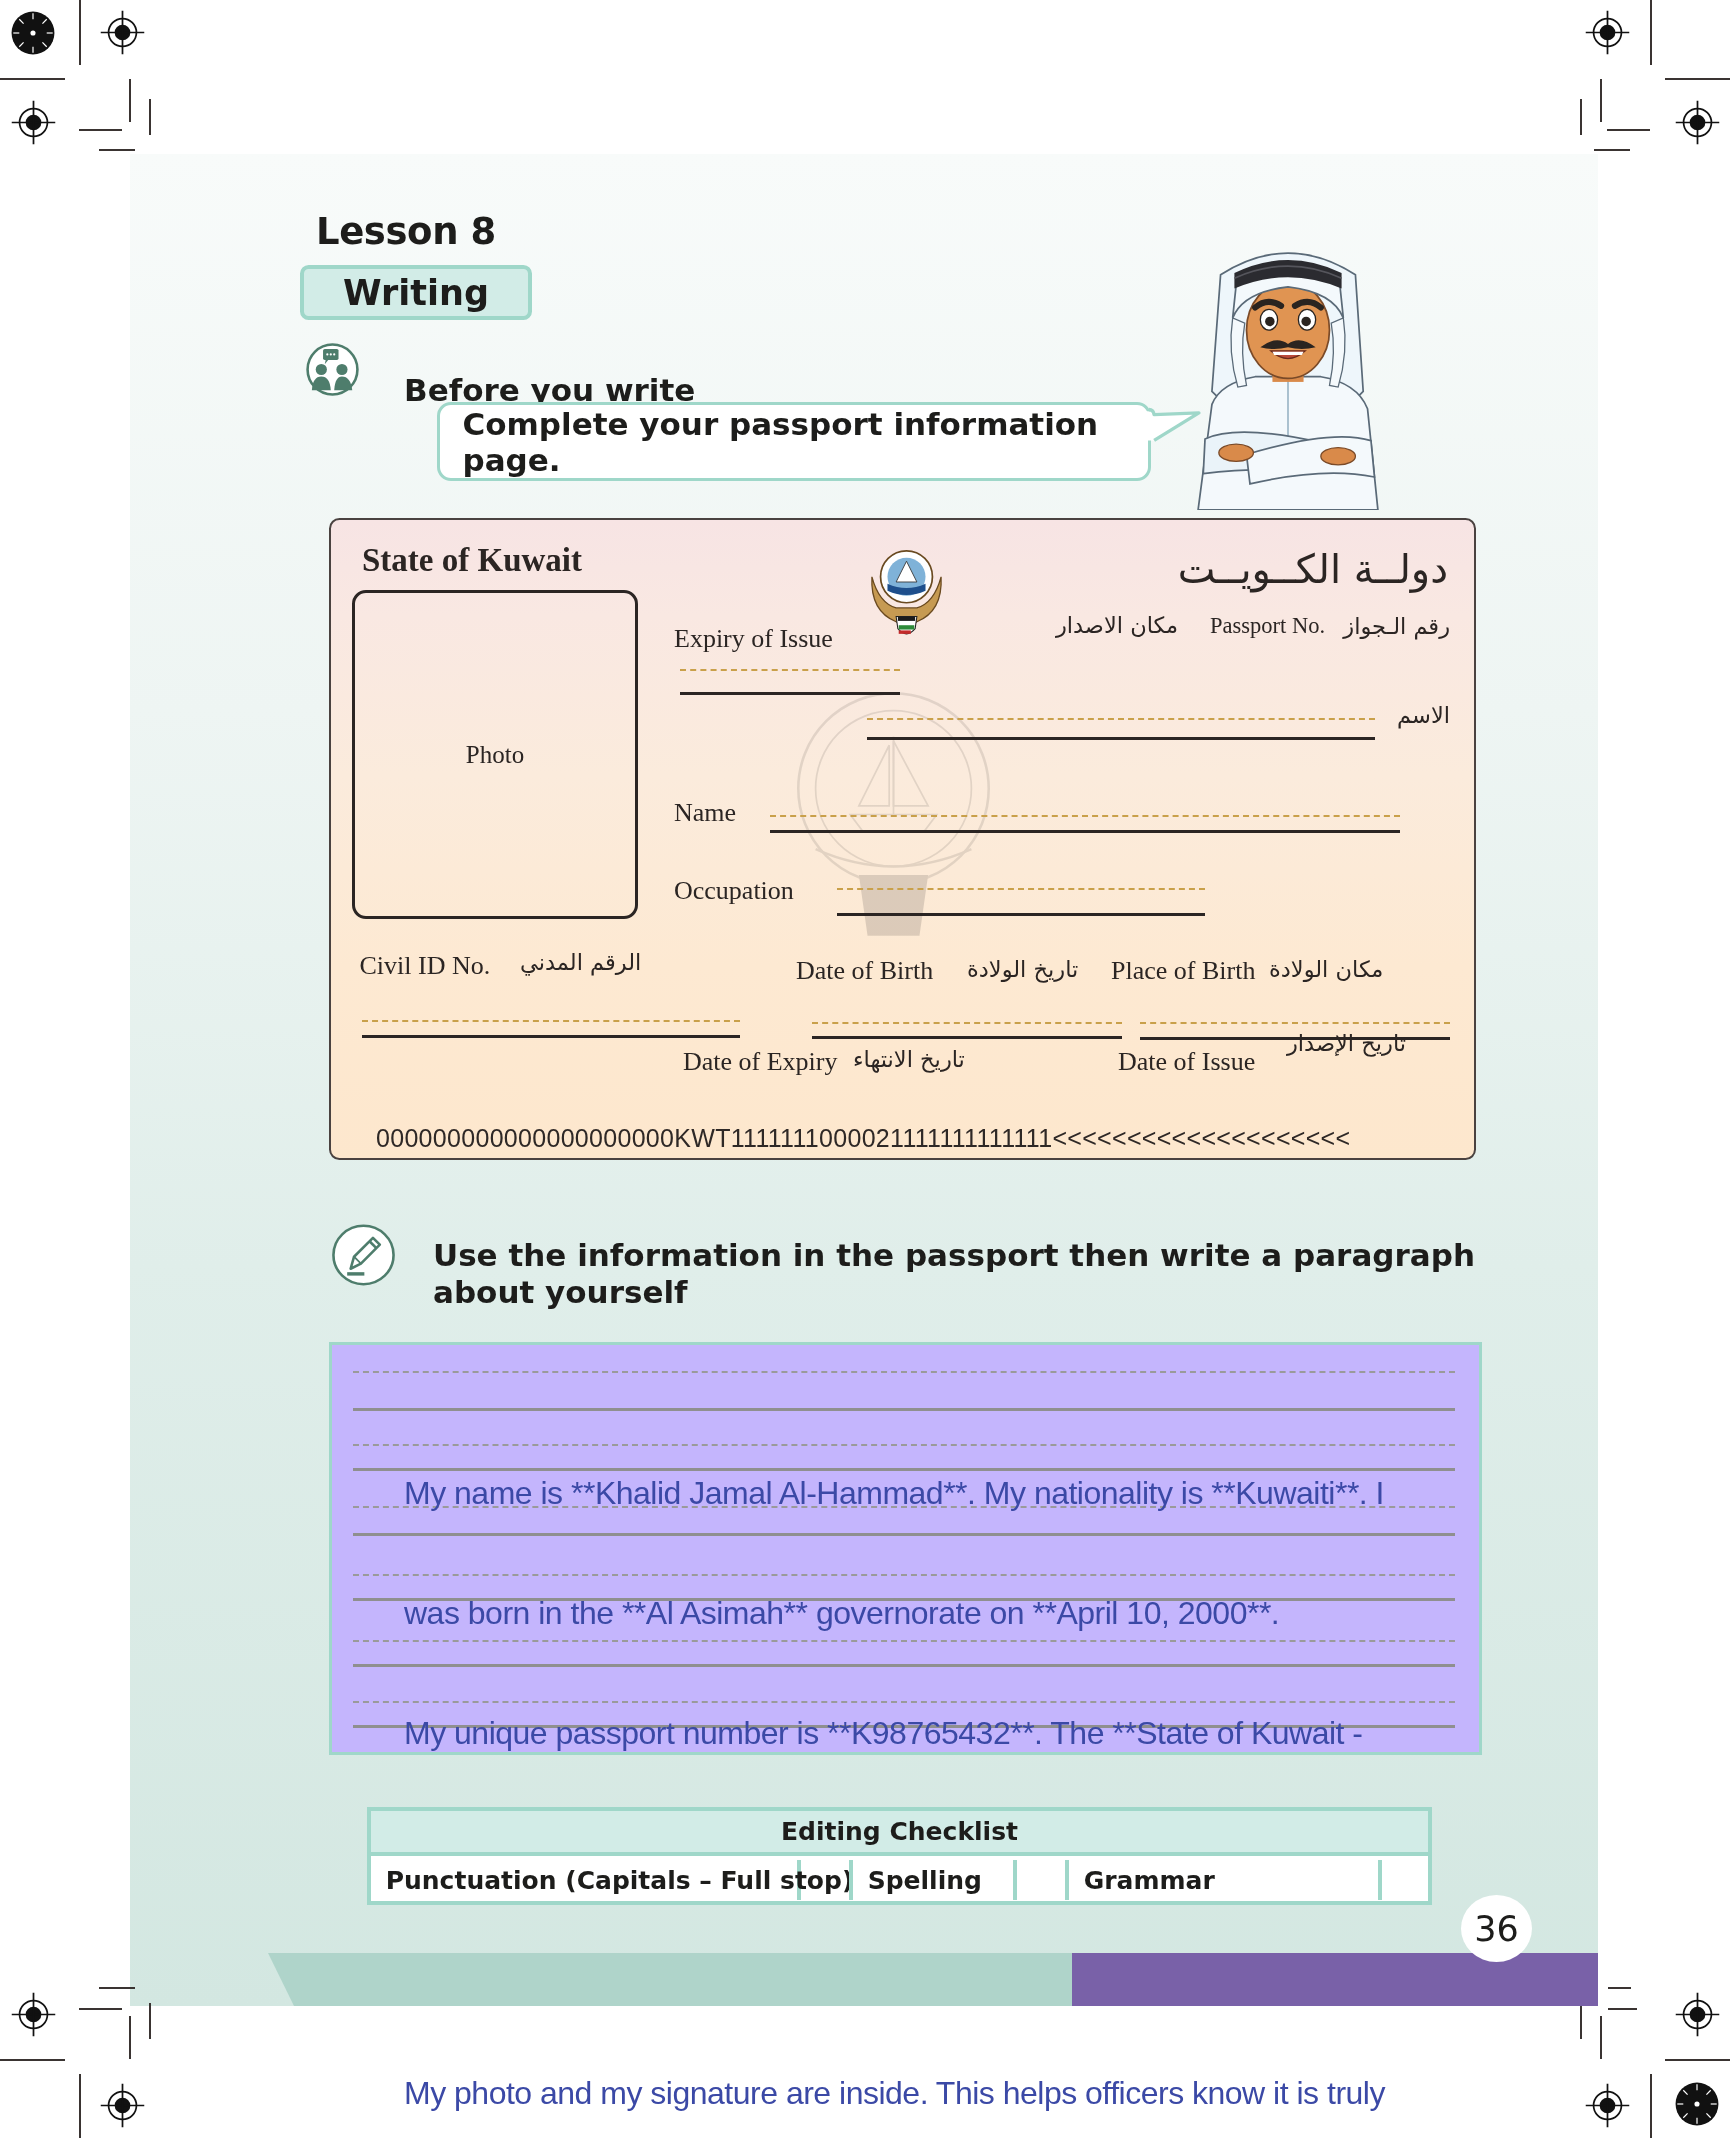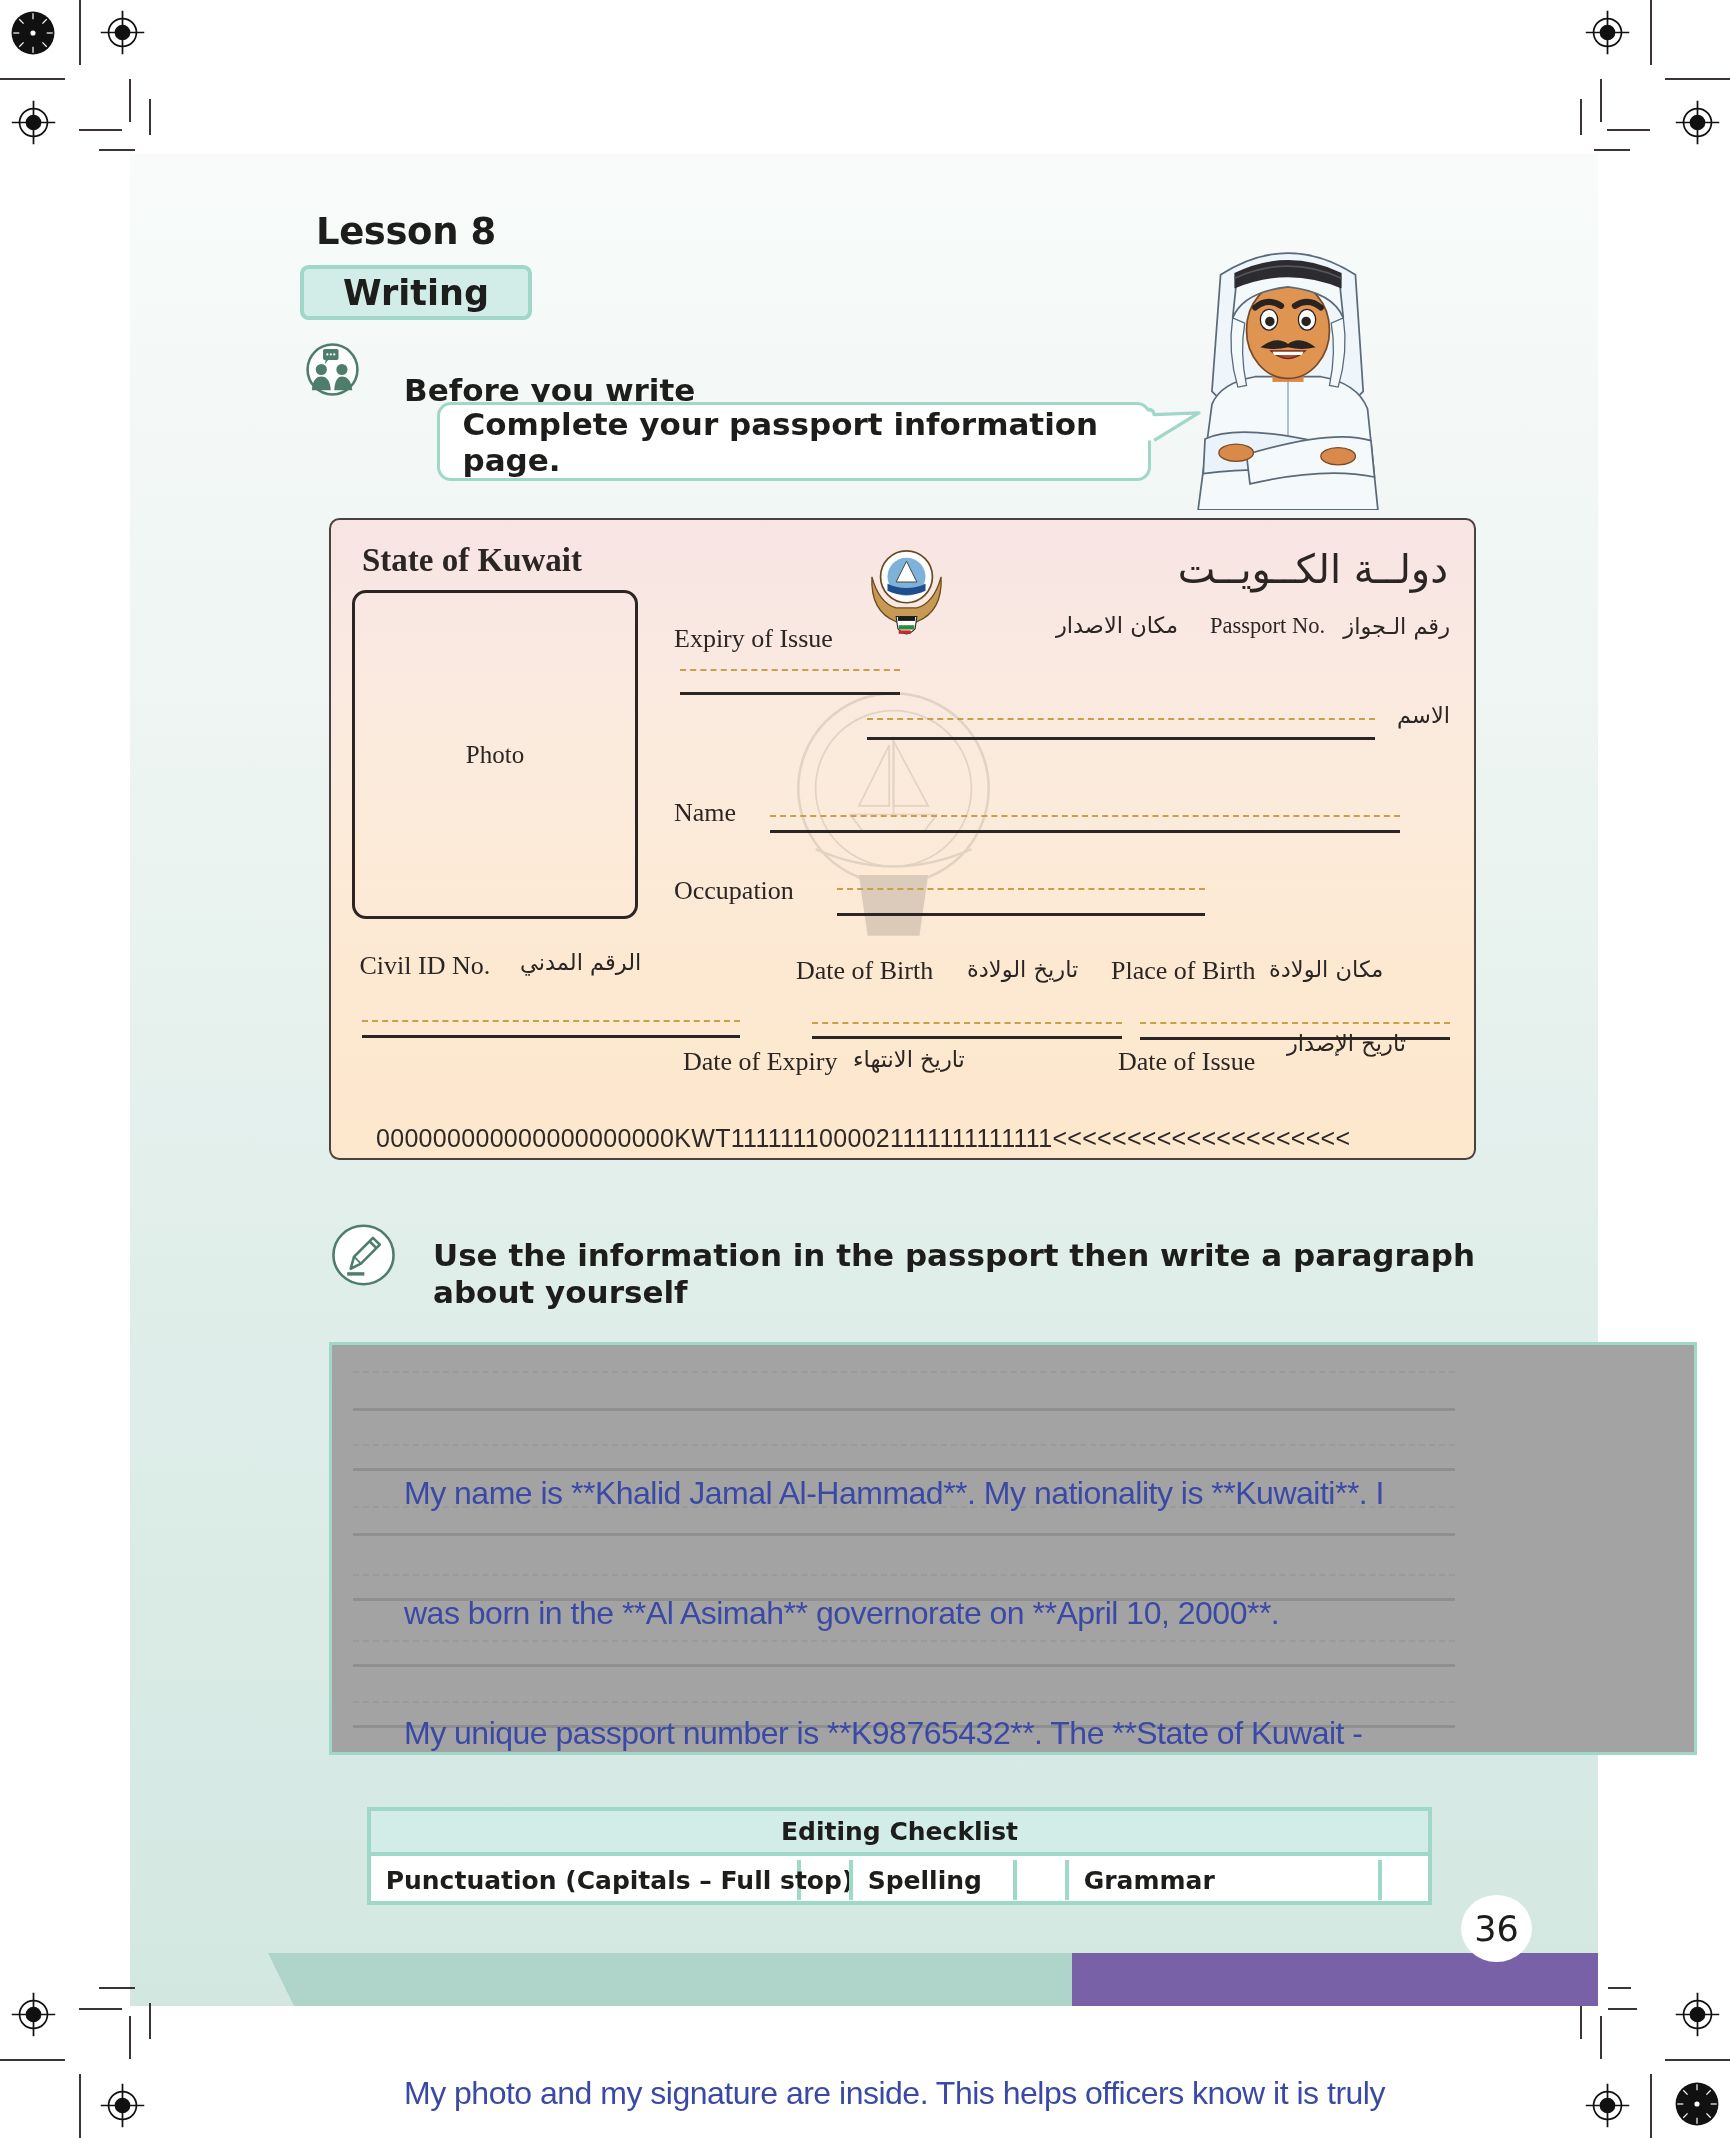--- a/index.html
+++ b/index.html
@@ -65,22 +65,22 @@
   .mrz {
     left: 45px; font-family: "Liberation Sans", sans-serif; font-size: 25px;
     letter-spacing: 0.3px; white-space: nowrap; color: #2e2826;
   }
 
   
   .pencil-icon { left: 330px; top: 1222px; width: 67px; height: 66px; }
   .prompt-text { left: 433px; top: 1237px; width: 1055px; font-size: 31px; font-weight: bold; line-height: 37px; }
 
   .write-box {
-    left: 329px; top: 1342px; width: 1368px; height: 413px;
-    border: 3.5px solid #9fd7c9; background: #a3a3a3; padding-left: 24px;
+    left: 329px; top: 1342px; width: 1153px; height: 413px;
+    border: 3.5px solid #9fd7c9; background: #c4b5fd; padding-left: 24px;
   }
   .rule-dash { position: absolute; left: 21px; width: 1102px; height: 0; border-top: 2.6px dashed #9a9a9a; }
   .rule-solid { position: absolute; left: 21px; width: 1102px; height: 2.6px; background: #8f8f8f; }
   .answer {
     position: absolute; left: 72px; top: 48px; width: 1081px;
     font-family: "Liberation Sans", sans-serif; font-size: 32px; line-height: 40px;
     color: #3b49a6; letter-spacing: -0.5px; white-space: pre-wrap;
   }
 
   

